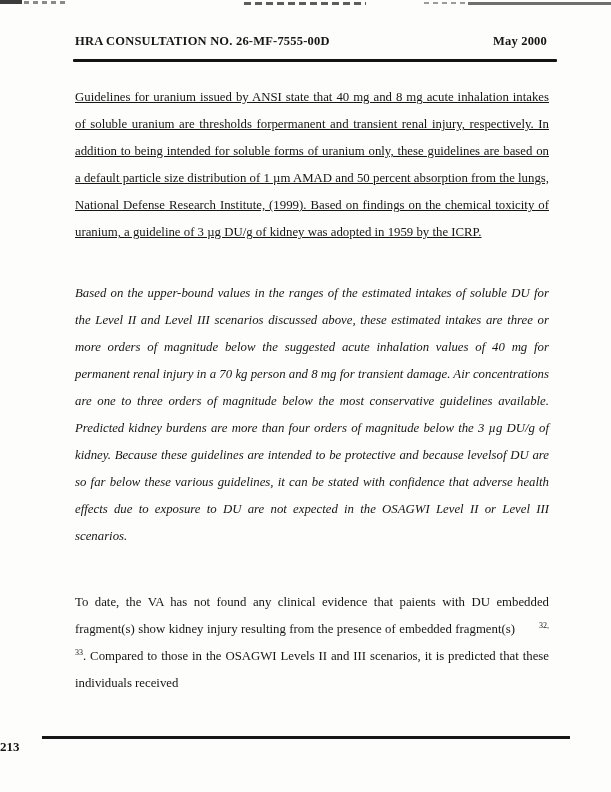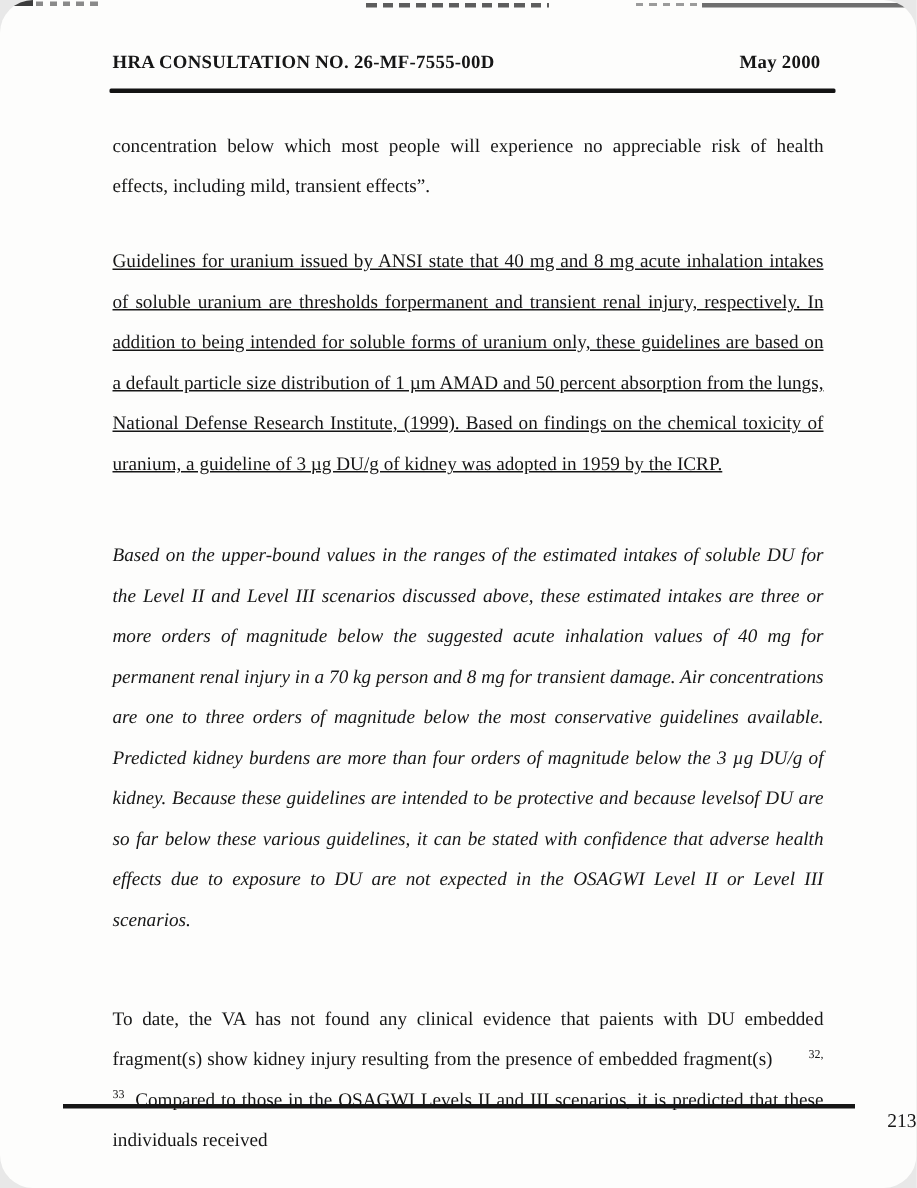--- a/index.html
+++ b/index.html
@@ -9,21 +9,20 @@
   }
   .page {
     position: relative;
     width: 611px;
     height: 792px;
     margin: 0 auto;
     background: #fdfdfc;
     overflow: hidden;
     color: #161616;
     font-family: "Liberation Serif", "DejaVu Serif", serif;
-    border-radius: 22px;
   }
 
   
   .artifact { position: absolute; }
   .artifact-1 { top: 0; left: 0; width: 22px; height: 4px; background: #3c3c3c; }
   .artifact-2 { top: 1px; left: 24px; width: 42px; height: 3px;
     background: repeating-linear-gradient(90deg, #8a8a8a 0 5px, transparent 5px 9px); }
   .artifact-3 { top: 2px; left: 244px; width: 122px; height: 3px;
     background: repeating-linear-gradient(90deg, #5d5d5d 0 7px, transparent 7px 11px); }
   .artifact-4 { top: 2px; left: 424px; width: 52px; height: 2px;
@@ -83,43 +82,43 @@
     left: 42px;
     width: 528px;
     height: 3px;
     background: #161616;
   }
   .page-number {
     position: absolute;
     top: 739px;
     left: 0;
     right: 0;
-    text-align: right;
+    text-align: left;
     font-size: 13px;
+    font-weight: bold;
   }
 </style>
 </head>
 <body>
 
 <div class="page">
 
   <div class="artifact artifact-1"></div>
   <div class="artifact artifact-2"></div>
   <div class="artifact artifact-3"></div>
   <div class="artifact artifact-4"></div>
   <div class="artifact artifact-5"></div>
 
   <div class="header">
     <span>HRA CONSULTATION NO. 26-MF-7555-00D</span>
     <span>May 2000</span>
   </div>
   <div class="header-rule"></div>
 
   <div class="body-text">
-    <p class="para-1">concentration below which most people will experience no appreciable risk of health effects, including mild, transient effects”.</p>
     <p class="para-2">Guidelines for uranium issued by ANSI state that 40 mg and 8 mg acute inhalation intakes of soluble uranium are thresholds forpermanent and transient renal injury, respectively.  In addition to being intended for soluble forms of uranium only, these guidelines are based on a default particle size distribution of 1 µm AMAD and 50 percent absorption from the lungs, National Defense Research Institute, (1999).  Based on findings on the chemical toxicity of uranium, a guideline of 3 µg DU/g of kidney was adopted in 1959 by the ICRP.</p>
     <p class="para-3">Based on the upper-bound values in the ranges of the estimated intakes of soluble DU for the Level II and Level III scenarios discussed above, these estimated intakes are three or more orders of magnitude below the suggested acute inhalation values of 40 mg for permanent renal injury in a 70 kg person and 8 mg for transient damage.  Air concentrations are one to three orders of magnitude below the most conservative guidelines available.  Predicted kidney burdens are more than four orders of magnitude below the 3 µg DU/g of kidney.  Because these guidelines are intended to be protective and because levelsof DU are so far below these various guidelines, it can be stated with confidence that adverse health effects due to exposure to DU are not expected in the OSAGWI Level II or Level III scenarios.</p>
     <p class="para-4"><span>To date, the VA has not found any clinical evidence that paients with DU embedded fragment(s) show kidney injury resulting from the presence of embedded fragment(s)</span><sup class="footnote-ref">32, 33</sup><span>.  Compared to those in the OSAGWI Levels II and III scenarios, it is predicted that these individuals received</span></p>
   </div>
 
   <div class="footer-rule"></div>
   <div class="page-number">213</div>
 
 </div>
 

